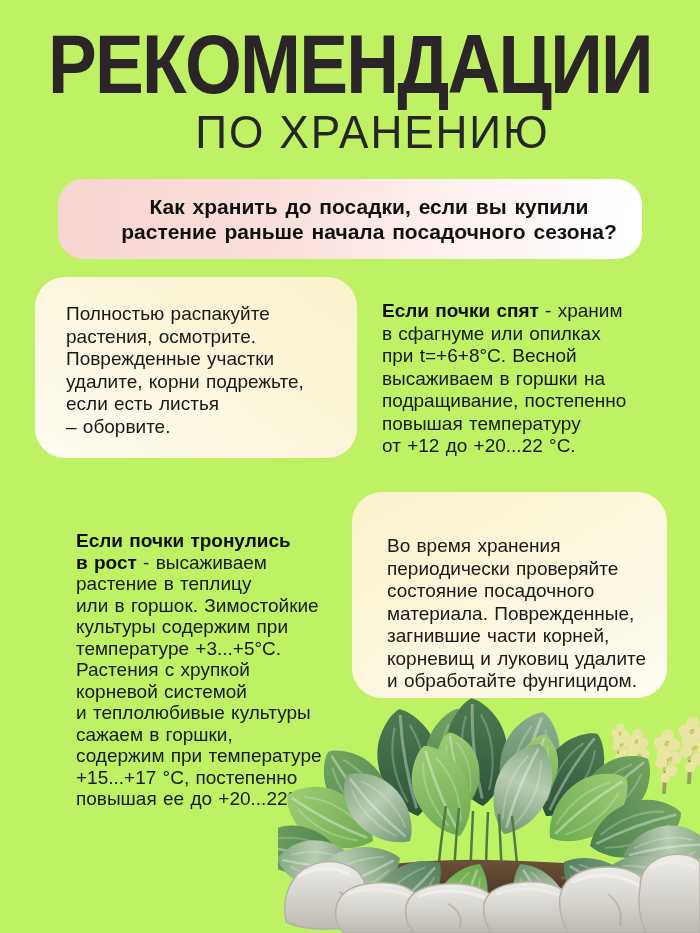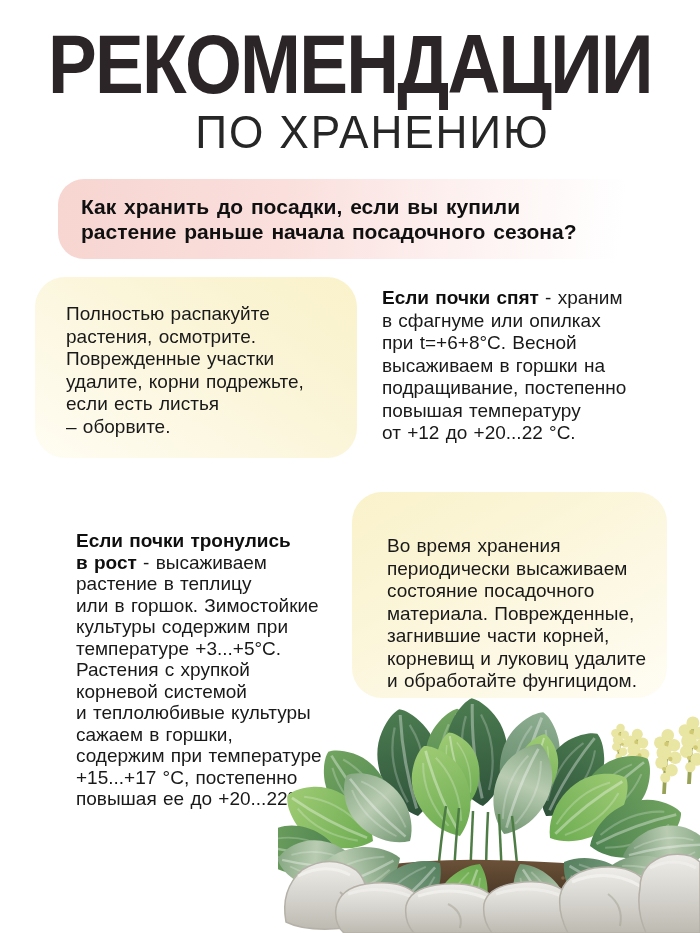--- a/index.html
+++ b/index.html
@@ -1,59 +1,59 @@
 <!DOCTYPE html>
 <html><head>
 <meta charset="utf-8">
 <style>
   html,body{margin:0;padding:0;background:#e8e8e8;}
   .page{
     position:relative;width:700px;height:933px;margin:0 auto;
-    background:#ffffff;overflow:hidden;
+    background:#bef264;overflow:hidden;
     font-family:"Liberation Sans",sans-serif;color:#1a1a1a;
   }
   
   .header{position:absolute;top:22px;left:0;width:700px;text-align:center;}
   .title{
     display:inline-block;margin:0;font-size:84px;font-weight:700;line-height:1.0;
     color:#2b2527;letter-spacing:-2px;transform:scaleX(0.87);transform-origin:center top;
     white-space:nowrap;
   }
   .subtitle-wrap{margin-top:2px;margin-left:44px;}
   .subtitle{
     display:inline-block;font-size:47px;font-weight:400;line-height:1.0;color:#262626;
     letter-spacing:2px;transform:scaleX(0.94);transform-origin:center top;white-space:nowrap;
   }
   
   .question{
     position:absolute;left:58px;top:179px;width:584px;height:80px;border-radius:26px;
     background:linear-gradient(97deg,#f7d5d1 0%,#fadfdc 38%,#fdf1f0 68%,#ffffff 96%);
   }
   .question p{
-    margin:0;padding:15px 0 0 23px;font-size:21px;font-weight:700;line-height:25px;
-    color:#101010;white-space:pre-line;word-spacing:2px;
+    margin:0;padding:15px 0 0 38px;font-size:21px;font-weight:700;line-height:25px;
+    color:#101010;white-space:pre-line;word-spacing:2px;text-align:center;
   }
   
   .cream{position:absolute;border-radius:30px;}
   .cream.box1{
     left:35px;top:277px;width:322px;height:181px;
     background:linear-gradient(215deg,#faf2ca 0%,#fbf5da 45%,#fffdf3 100%);
   }
   .cream.box2{
     left:352px;top:492px;width:315px;height:206px;
     background:linear-gradient(150deg,#faf2ca 0%,#fcf7e0 55%,#fffdf4 100%);
   }
   
   .body{
     position:absolute;margin:16px;font-size:19px;line-height:22.5px;color:#191919;
     white-space:pre-line;word-spacing:1px;
   }
   .body .lead{font-weight:700;color:#0e0e0e;}
   .text1{left:50px;top:287px;width:300px;}
-  .text2{left:366px;top:271px;width:300px;}
+  .text2{left:366px;top:284px;width:300px;}
   .text3{left:60px;top:514px;width:312px;line-height:21.5px;}
   .text4{left:371px;top:519px;width:288px;}
   
   .illustration{position:absolute;left:278px;top:656px;width:422px;height:277px;}
 </style>
 </head>
 <body>
 
 <div class="page">
 
@@ -94,21 +94,21 @@
 Растения с хрупкой
 корневой системой
 и теплолюбивые культуры
 сажаем в горшки,
 содержим при температуре
 +15...+17 °С, постепенно
 повышая ее до +20...22°С.</span></p>
 
   <div class="cream box2"></div>
   <p class="body text4">Во время хранения
-периодически высаживаем
+периодически проверяйте
 состояние посадочного
 материала. Поврежденные,
 загнившие части корней,
 корневищ и луковиц удалите
 и обработайте фунгицидом.</p>
 
   <svg class="illustration" viewBox="0 0 422 277" xmlns="http://www.w3.org/2000/svg" aria-hidden="true">
     <defs>
       <linearGradient id="lgDark" x1="0" y1="0" x2="1" y2="0">
         <stop offset="0" stop-color="#2e523a"></stop>

